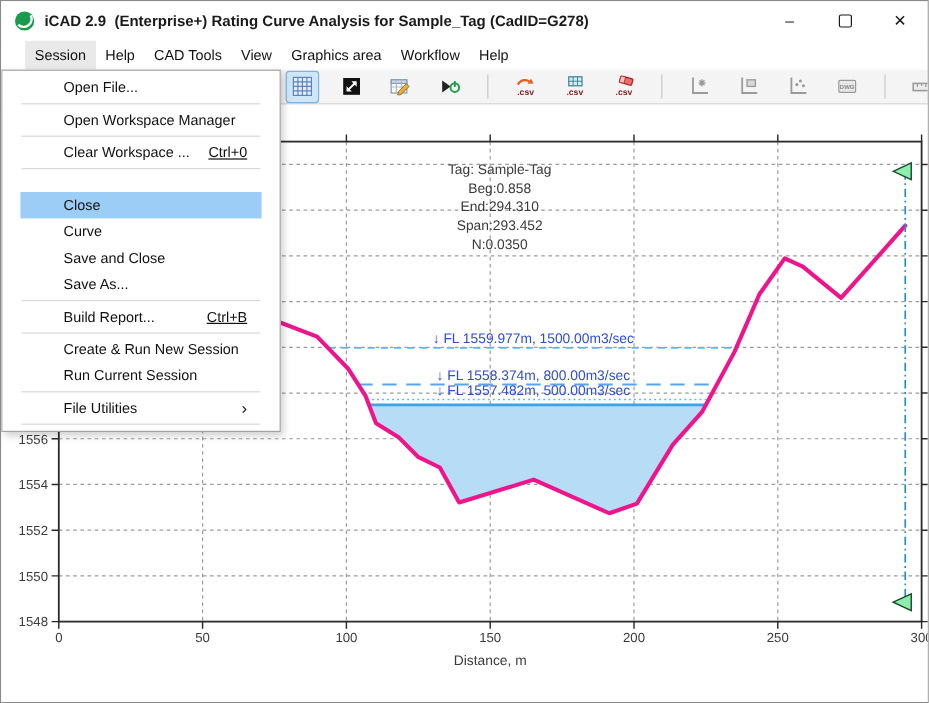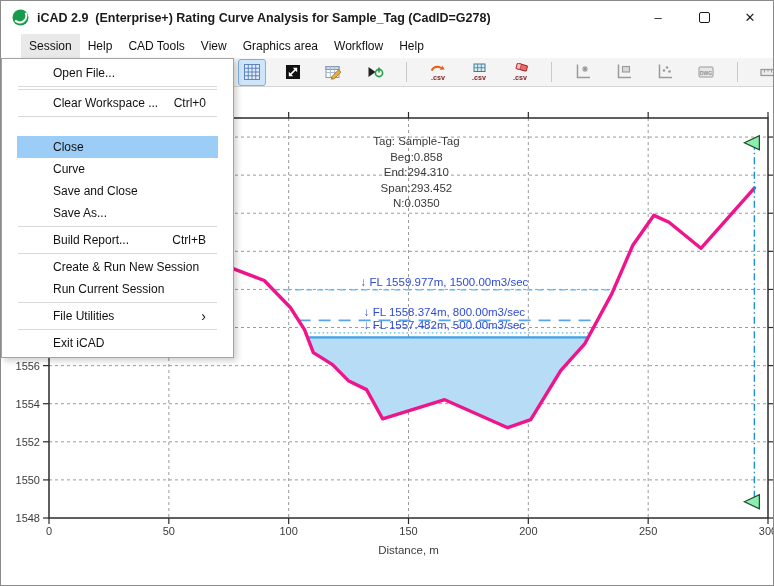--- a/index.html
+++ b/index.html
@@ -22,21 +22,21 @@
   .tsep{width:1px;height:20px;background:#c9c9c9;margin:0 5px;flex:0 0 auto;}
   
   .graphics{position:absolute;left:0;top:86px;width:774px;height:500px;background:#fff;}
   .graphics svg{position:absolute;left:0;top:0;}
   svg text{font-family:"Liberation Sans",sans-serif;}
   
   .menu{position:absolute;left:0;top:57px;width:233px;background:#fff;border:1px solid #a3a3a3;box-shadow:3px 3px 6px rgba(0,0,0,.18);padding:3px 15px;z-index:50;font-size:12px;box-sizing:border-box;}
   .menu-item{height:22px;display:flex;align-items:center;padding:0 12px 0 36px;color:#111;}
   .menu-item.hl{background:#9ccdf6;margin-top:19px;}
   .menu-sep{border-top:1px solid #d9d9d9;margin:2px 1px;}
-  .shortcut{margin-left:auto;}
+  .shortcut{margin-left:auto;text-decoration:underline;}
   .subarrow{margin-left:auto;font-size:14px;line-height:1;}
 </style>
 </head>
 <body>
 
 <div class="window">
 
   <div class="titlebar">
     <span style="display:flex;">
       <svg width="17" height="17" viewBox="0 0 17 17">
@@ -325,20 +325,23 @@
         <polygon points="743.3629666666667,55.76190476190391 758.3629666666667,48.76190476190391 758.3629666666667,62.76190476190391" fill="#8ceeac" stroke="#1c4a2a" stroke-width="1.2"></polygon>
         <polygon points="743.3629666666667,414.80952380952556 758.3629666666667,407.80952380952556 758.3629666666667,421.80952380952556" fill="#8ceeac" stroke="#1c4a2a" stroke-width="1.2"></polygon>
       </svg>
   </div>
 
   <div class="menu">
     <div class="menu-item">
         <span>Open File...</span>
       </div>
     <div class="menu-sep"></div>
+    <div class="menu-item">
+        <span>Open Workspace Manager</span>
+      </div>
     <div class="menu-sep"></div>
     <div class="menu-item">
         <span>Clear Workspace ...</span>
         <span class="shortcut">Ctrl+0</span>
       </div>
     <div class="menu-sep"></div>
     <div class="menu-item hl">
         <span>Close</span>
       </div>
     <div class="menu-item">
@@ -361,18 +364,15 @@
       </div>
     <div class="menu-item">
         <span>Run Current Session</span>
       </div>
     <div class="menu-sep"></div>
     <div class="menu-item">
         <span>File Utilities</span>
         <span class="subarrow">›</span>
       </div>
     <div class="menu-sep"></div>
-    <div class="menu-item">
-        <span>Exit iCAD</span>
-      </div>
   </div>
 
 </div>
 
 </body></html>

